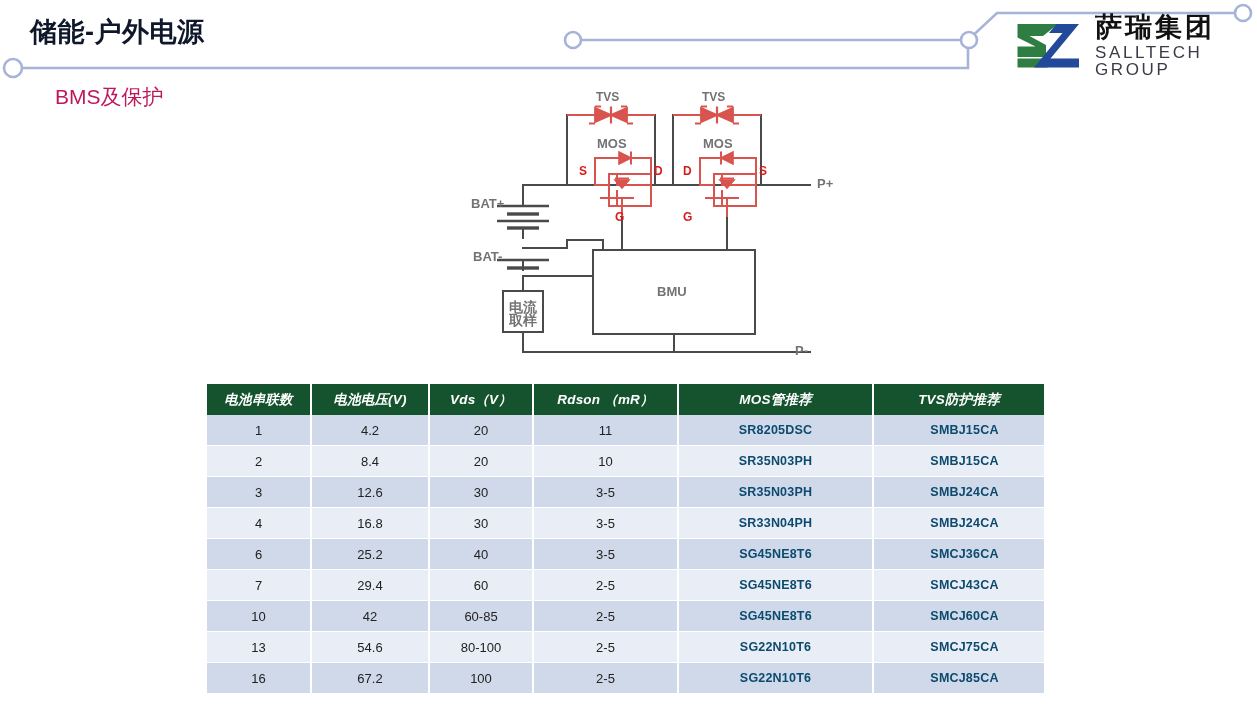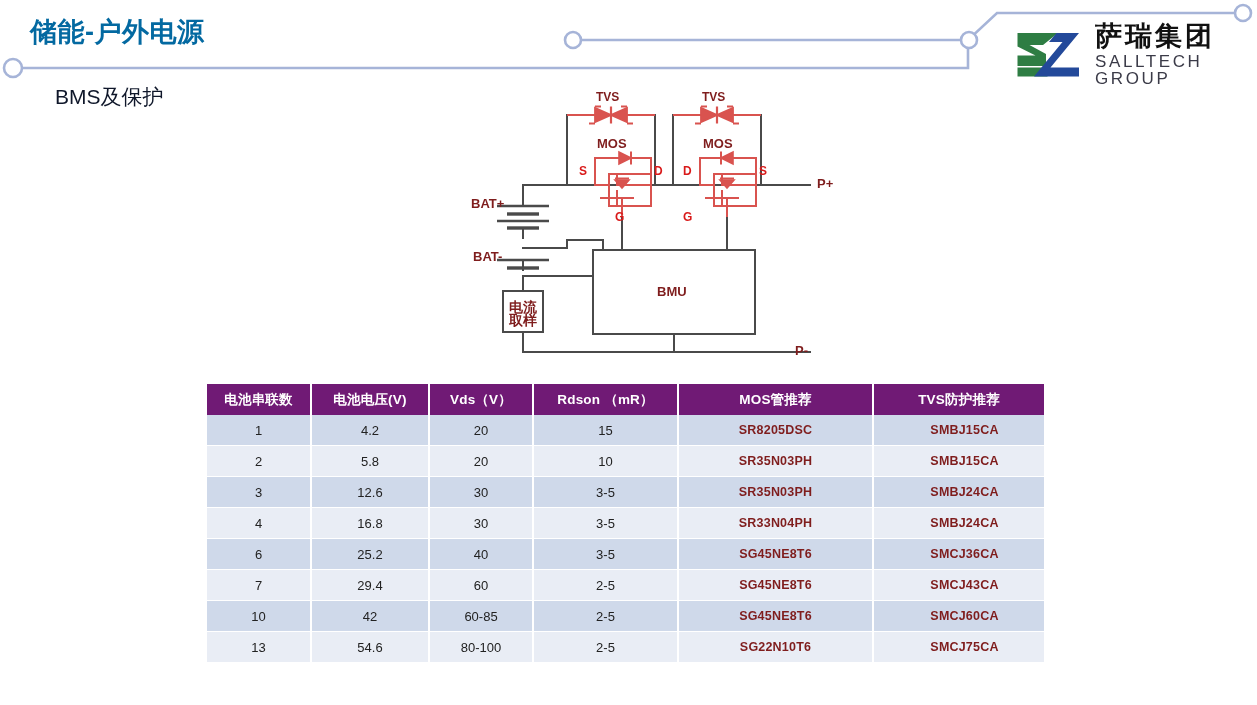--- a/index.html
+++ b/index.html
@@ -6,72 +6,73 @@
   html,body{margin:0;padding:0;}
   body{
     width:1257px;height:705px;position:relative;overflow:hidden;
     background:#ffffff;
     font-family:"Liberation Sans","DejaVu Sans",sans-serif;
     color:#1a1a1a;
   }
   
   #slide-title{
     position:absolute;left:30px;top:14px;
-    font-size:27px;font-weight:bold;color:#0369a1;
+    font-size:27px;font-weight:bold;color:#0f172a;
     letter-spacing:0.5px;white-space:nowrap;
   }
   #header-deco{position:absolute;left:0;top:0;width:1257px;height:90px;pointer-events:none;}
   
   #logo{
     position:absolute;left:1013px;top:14px;width:232px;height:62px;
-    display:flex;align-items:center;gap:10px;margin-top:9px;
+    display:flex;align-items:center;gap:10px;
   }
   #logo-mark{width:72px;height:52px;flex:0 0 auto;}
   #logo-words{display:flex;flex-direction:column;justify-content:center;line-height:1;}
   #logo-cn{
     font-size:27px;font-weight:bold;color:#111;letter-spacing:3px;
     font-family:"DejaVu Sans","Liberation Sans",sans-serif;
   }
   #logo-en{
     font-size:17px;color:#3b3b48;letter-spacing:2.6px;margin-top:4px;
     font-family:"Liberation Sans",sans-serif;
   }
   
   #subtitle{
     position:absolute;left:55px;top:83px;
-    font-size:21px;color:#0f172a;font-weight:normal;
+    font-size:21px;color:#be185d;font-weight:normal;
   }
   
   #circuit{position:absolute;left:455px;top:88px;width:420px;height:290px;}
   .c-lbl{
-    position:absolute;font-size:12px;font-weight:bold;color:#7f1d1d;
+    position:absolute;font-size:12px;font-weight:bold;color:#737373;
     font-family:"Liberation Sans",sans-serif;white-space:nowrap;
   }
   .c-lbl.red{color:#D91A1A;}
   .c-lbl.big{font-size:13px;}
   .c-lbl.cn{font-size:14px;font-weight:bold;line-height:1.15;text-align:center;}
   
   #spec-table{
     position:absolute;left:207px;top:384px;width:837px;
     border-collapse:collapse;table-layout:fixed;
   }
   #spec-table th{
-    background:#701a75;color:#ffffff;font-weight:bold;font-size:13.5px;
+    background:#14532d;color:#ffffff;font-weight:bold;font-size:13.5px;
     height:29px;text-align:center;border-right:2px solid #ffffff;
     letter-spacing:0.2px;
+    font-style:italic;
   }
   #spec-table th:last-child{border-right:none;margin-left:40px;}
   #spec-table td{
     height:28px;text-align:center;font-size:13px;color:#222;
     border-right:2px solid #ffffff;border-bottom:1px solid #ffffff;
   }
   #spec-table td:last-child{border-right:none;padding-left:12px;}
   #spec-table tbody tr:nth-child(odd) td{background:#CFD9EA;}
   #spec-table tbody tr:nth-child(even) td{background:#E9EDF5;}
-  #spec-table td.part{color:#7f1d1d;font-weight:bold;font-size:12.5px;letter-spacing:0.2px;margin-left:16px;}
+  #spec-table td.part{color:#0c4a6e;font-weight:bold;font-size:12.5px;letter-spacing:0.2px;margin-left:16px;}
   .col-0{width:104px;} .col-1{width:118px;} .col-2{width:104px;}
   .col-3{width:145px;} .col-4{width:195px;} .col-5{width:171px;}
 </style>
 </head>
 <body>
 
 <svg id="header-deco" viewBox="0 0 1257 90" width="1257" height="90">
   <g fill="none" stroke="#A6B4D8" stroke-width="2.6">
 
     <path d="M14,68 L968,68 L968,40 L997,13 L1243,13"></path>
@@ -262,27 +263,27 @@
       <th>Rdson （mR）</th>
       <th>MOS管推荐</th>
       <th>TVS防护推荐</th>
     </tr>
   </thead>
   <tbody>
     <tr>
       <td>1</td>
       <td>4.2</td>
       <td>20</td>
-      <td>15</td>
+      <td>11</td>
       <td class="part">SR8205DSC</td>
       <td class="part">SMBJ15CA</td>
     </tr>
     <tr>
       <td>2</td>
-      <td>5.8</td>
+      <td>8.4</td>
       <td>20</td>
       <td>10</td>
       <td class="part">SR35N03PH</td>
       <td class="part">SMBJ15CA</td>
     </tr>
     <tr>
       <td>3</td>
       <td>12.6</td>
       <td>30</td>
       <td>3-5</td>
@@ -322,14 +323,22 @@
       <td class="part">SMCJ60CA</td>
     </tr>
     <tr>
       <td>13</td>
       <td>54.6</td>
       <td>80-100</td>
       <td>2-5</td>
       <td class="part">SG22N10T6</td>
       <td class="part">SMCJ75CA</td>
     </tr>
+    <tr>
+      <td>16</td>
+      <td>67.2</td>
+      <td>100</td>
+      <td>2-5</td>
+      <td class="part">SG22N10T6</td>
+      <td class="part">SMCJ85CA</td>
+    </tr>
   </tbody>
 </table>
 
 </body></html>

